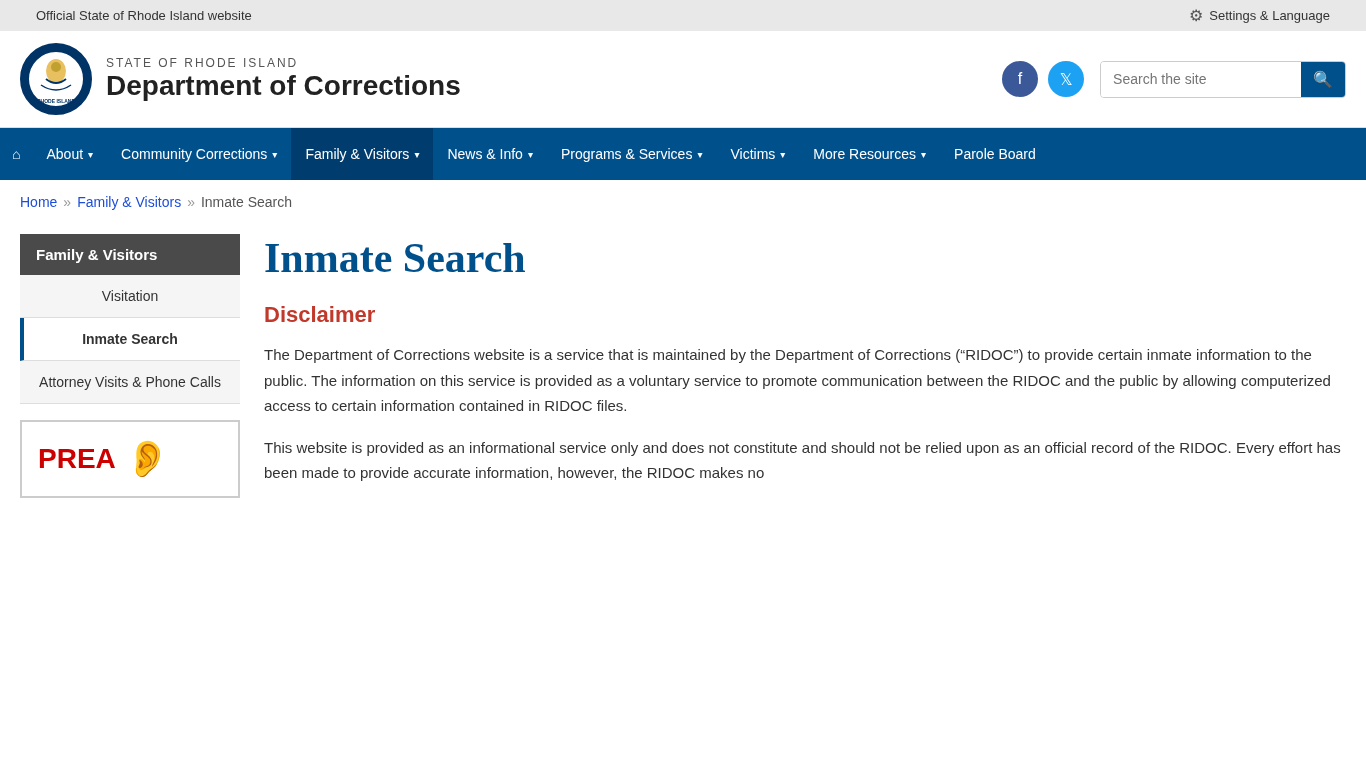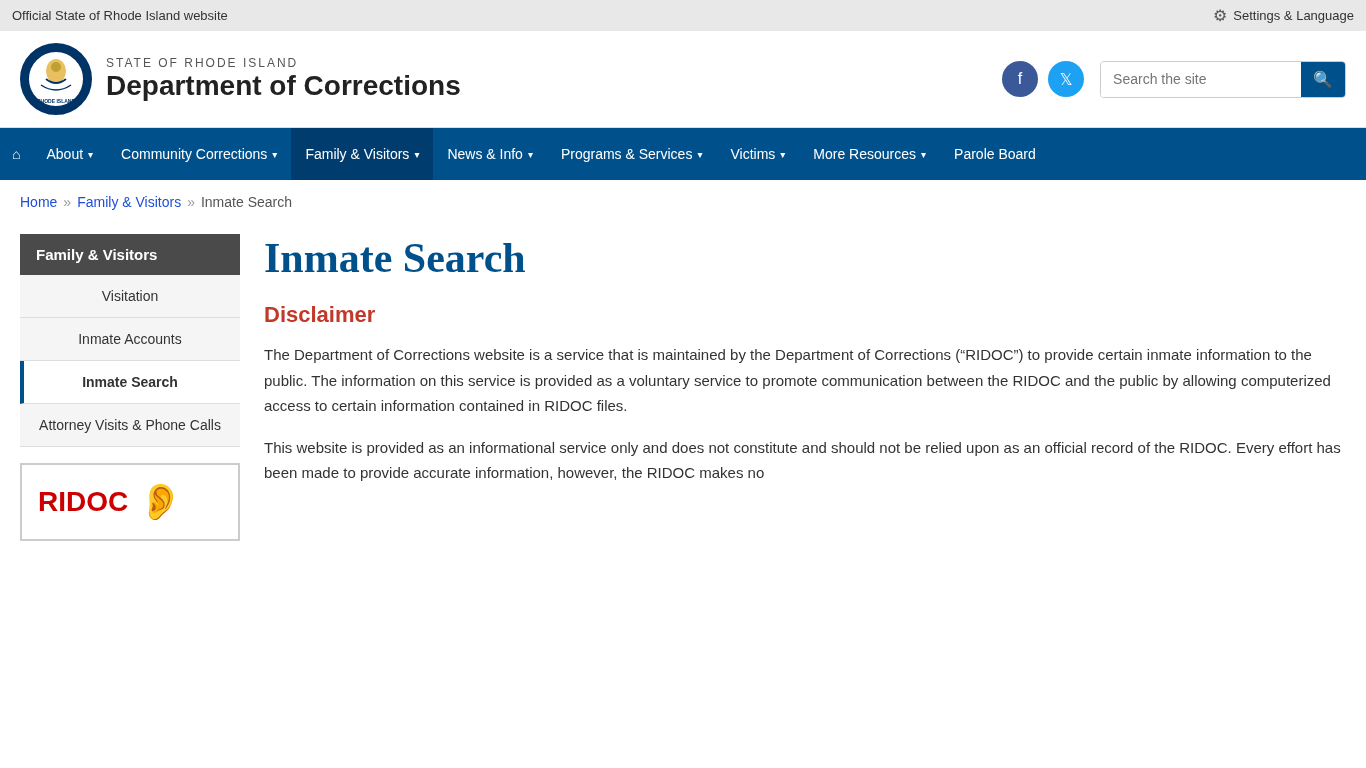--- a/index.html
+++ b/index.html
@@ -1,21 +1,21 @@
 <!DOCTYPE html>
 <html><head>
   <meta charset="utf-8">
   <style>
     * { margin: 0; padding: 0; box-sizing: border-box; }
     body { font-family: Arial, sans-serif; font-size: 14px; color: #333; background: #fff; }
 
     
     .top-bar {
       background: #e8e8e8;
-      padding: 6px 12px;
+      padding: 6px 36px;
       display: flex;
       justify-content: space-between;
       align-items: center;
       font-size: 13px;
     }
     .top-bar-right {
       display: flex;
       align-items: center;
       gap: 6px;
       cursor: pointer;
@@ -300,26 +300,25 @@
   <a href="#">Family &amp; Visitors</a>
   <span class="breadcrumb-sep">»</span>
   <span>Inmate Search</span>
 </div>
 
 <div class="main-layout">
 
   <div class="sidebar">
     <div class="sidebar-section-title">Family &amp; Visitors</div>
     <div class="sidebar-item">Visitation</div>
-    <div class="sidebar-item">Inmate Accounts</div>
     <div class="sidebar-item active">Inmate Search</div>
     <div class="sidebar-item">Attorney Visits &amp; Phone Calls</div>
 
     <div class="sidebar-banner">
-      <span class="prea-text">RIDOC</span>
+      <span class="prea-text">PREA</span>
       <span class="ear-icon">👂</span>
     </div>
   </div>
 
   <div class="content">
     <h1 class="content-title">Inmate Search</h1>
     <h2 class="content-subtitle">Disclaimer</h2>
     <p class="content-text">The Department of Corrections website is a service that is maintained by the Department of Corrections (“RIDOC”) to provide certain inmate information to the public. The information on this service is provided as a voluntary service to promote communication between the RIDOC and the public by allowing computerized access to certain information contained in RIDOC files.</p>
     <p class="content-text">This website is provided as an informational service only and does not constitute and should not be relied upon as an official record of the RIDOC. Every effort has been made to provide accurate information, however, the RIDOC makes no</p>
   </div>

